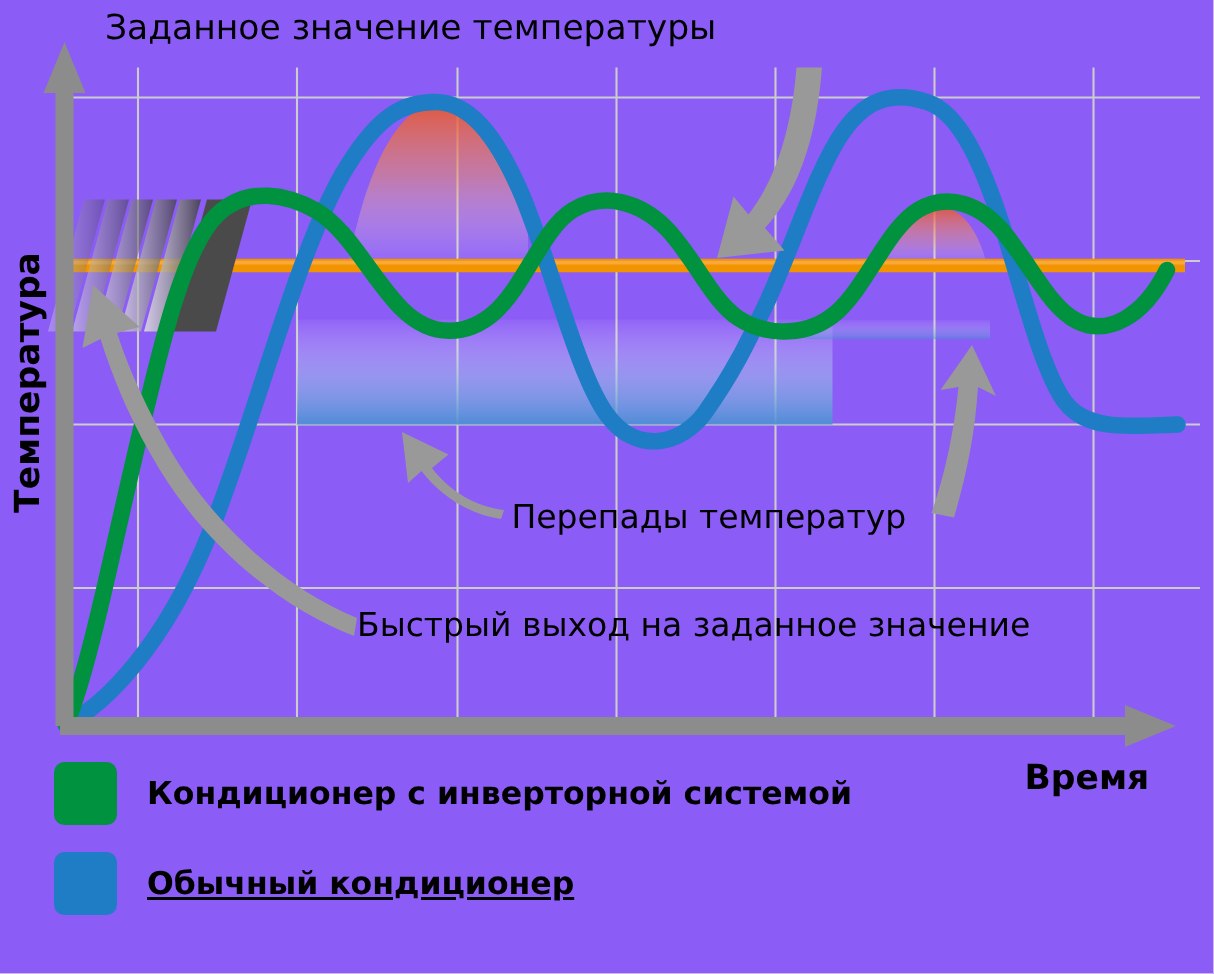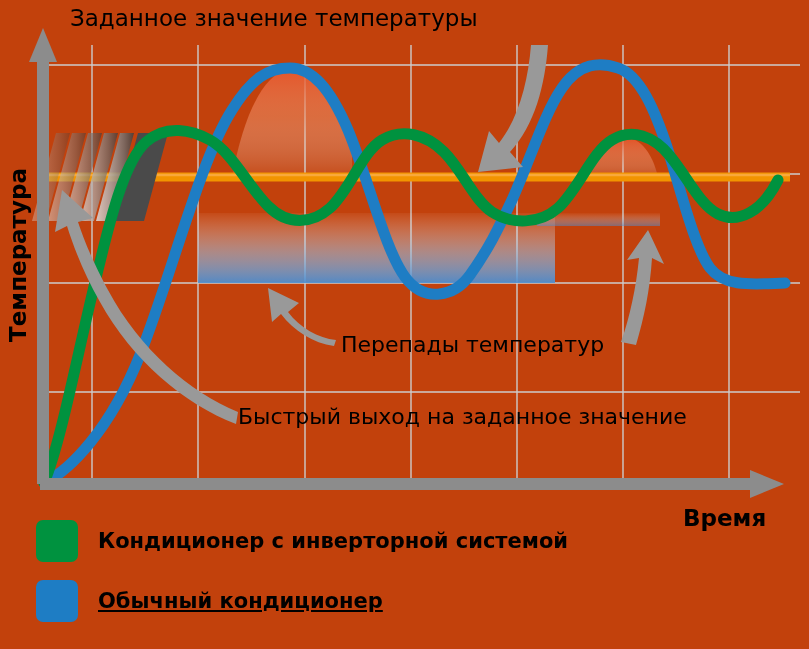--- a/index.html
+++ b/index.html
@@ -4,21 +4,21 @@
 <style>
   html, body {
     margin: 0;
     padding: 0;
     background: #ffffff;
   }
   #root {
     position: relative;
     width: 809px;
     height: 649px;
-    background: #c2410c;
+    background: #8b5cf6;
     font-family: "DejaVu Sans", "Liberation Sans", sans-serif;
     overflow: hidden;
   }
   #chart-svg {
     position: absolute;
     left: 0;
     top: 0;
     width: 809px;
     height: 649px;
   }
@@ -169,21 +169,21 @@
 
     <text class="txt axis-txt" x="26" y="255" transform="rotate(-90 26 255)" text-anchor="middle">Температура</text>
 
     <text class="txt axis-txt" x="683" y="526">Время</text>
 
     <text class="txt anno-txt" x="341" y="352">Перепады температур</text>
 
     <text class="txt anno-txt" x="238" y="424">Быстрый выход на заданное значение</text>
   </svg>
 
-  <div style="position:absolute;left:36px;top:520px;width:760px;">
+  <div style="position:absolute;left:36px;top:508px;width:760px;">
 
     <div style="display:flex;align-items:center;height:42px;margin-bottom:18px;">
       <span style="display:inline-block;width:42px;height:42px;border-radius:7px;background:#00923f;flex:0 0 auto;"></span>
       <span style="margin-left:20px;font-size:21px;font-weight:600;color:#000;font-family:'DejaVu Sans','Liberation Sans',sans-serif;white-space:nowrap;">Кондиционер с инверторной системой</span>
     </div>
 
     <div style="display:flex;align-items:center;height:42px;">
       <span style="display:inline-block;width:42px;height:42px;border-radius:7px;background:#1e7dc4;flex:0 0 auto;"></span>
       <span style="margin-left:20px;font-size:21px;font-weight:600;color:#000;font-family:'DejaVu Sans','Liberation Sans',sans-serif;white-space:nowrap;text-decoration:underline;">Обычный кондиционер</span>
     </div>

